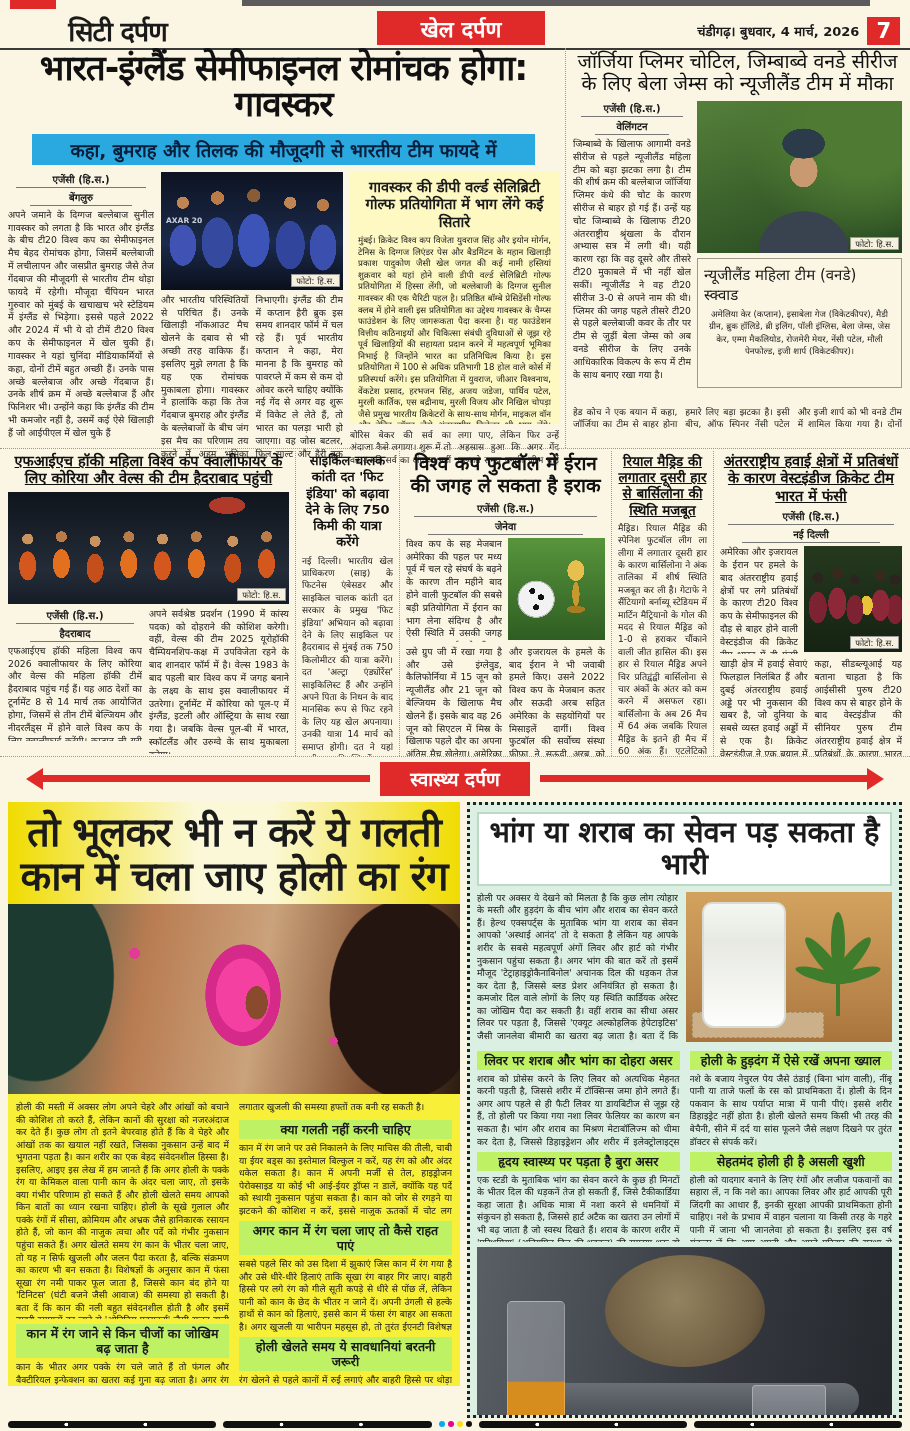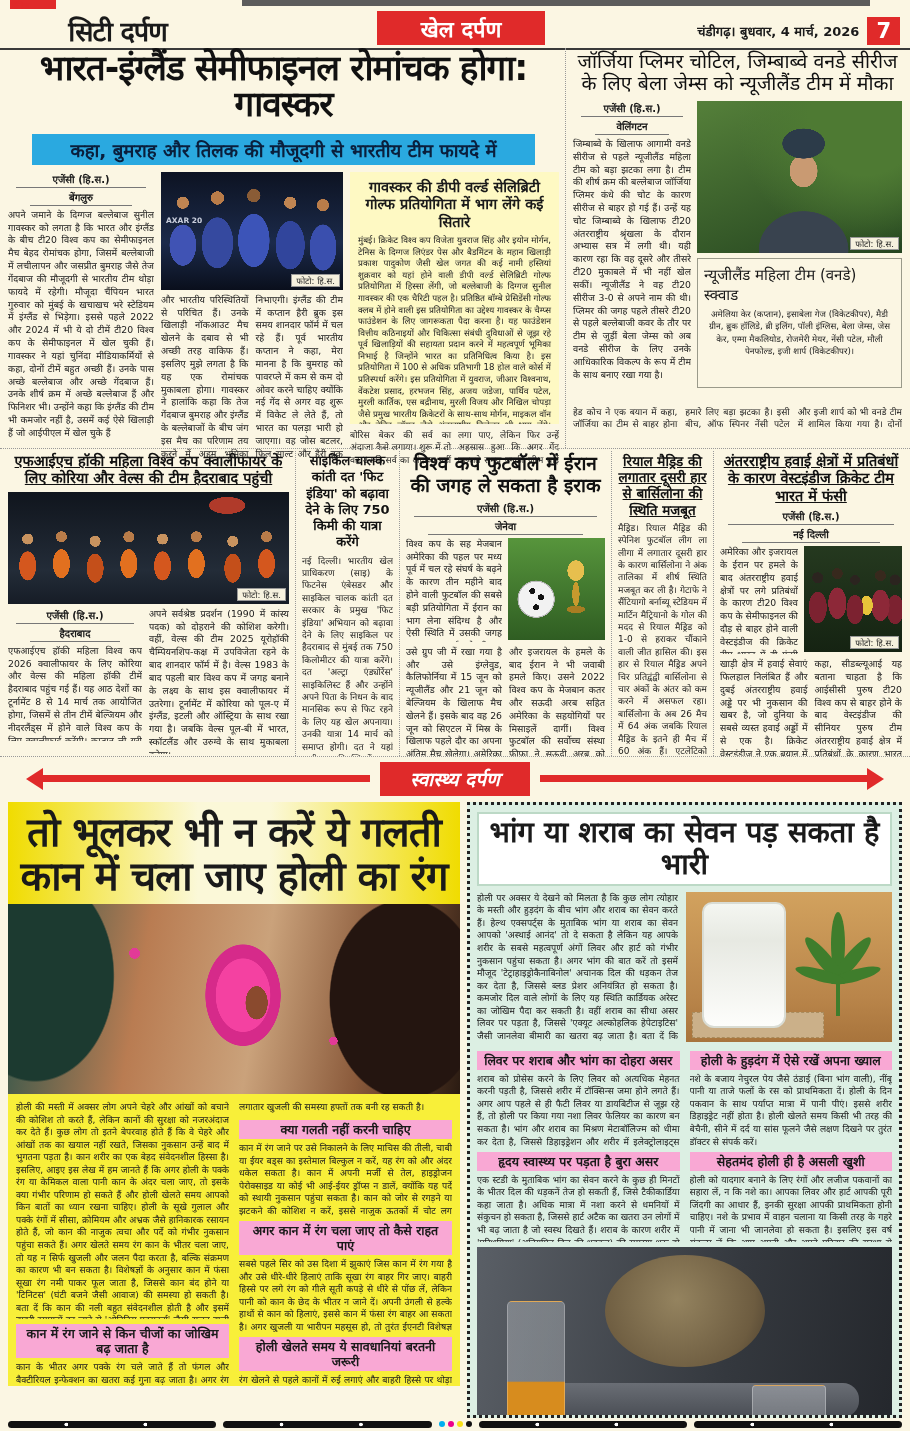--- a/index.html
+++ b/index.html
@@ -137,41 +137,41 @@
 
   
   .health{top:756px;height:44px;display:flex;align-items:center;padding:0 14px;box-sizing:border-box;border-top:1px dotted #999;}
   .h-arrow{flex:1;height:7px;background:#e02a2a;position:relative;}
   .h-arrow.l{margin-left:18px;}
   .h-arrow.r{margin-right:18px;}
   .h-arrow.l::before{content:"";position:absolute;left:-17px;top:-7.5px;
     border:11px solid transparent;border-right:17px solid #e02a2a;}
   .h-arrow.r::after{content:"";position:absolute;right:-17px;top:-7.5px;
     border:11px solid transparent;border-left:17px solid #e02a2a;}
-  .health-title{background:#e02a2a;color:#fff;font-size:19px;font-weight:800;padding:4px 30px;margin:0 10px;font-style:italic;}
+  .health-title{background:#e02a2a;color:#fff;font-size:19px;font-weight:800;padding:4px 30px;margin:0 10px;}
 
   
   .bottom{top:800px;height:618px;display:flex;gap:7px;padding:2px 8px 0;box-sizing:border-box;}
   .ear{width:452px;box-sizing:border-box;overflow:hidden;}
   .ear-head{background:linear-gradient(90deg,#f0dc00 0%,#fbf8d8 42% 58%,#f0dc00 100%);
             text-align:center;padding:8px 2px 6px;}
   .ear-h{font-size:40px;font-weight:800;line-height:1.1;letter-spacing:-1px;}
   .photo-ear{height:190px;
     background:
       radial-gradient(9px 9px at 28% 26%, #e23a97 60%, transparent 61%),
       radial-gradient(7px 7px at 72% 72%, #e23a97 60%, transparent 61%),
       radial-gradient(20px 30px at 55% 52%, #8a4a2e 0 55%, transparent 56%),
       radial-gradient(52px 70px at 52% 48%, #f441a1 0 52%, #d62a8a 53% 72%, transparent 73%),
       radial-gradient(130px 170px at 88% 50%, #241510 0 58%, transparent 59%),
       radial-gradient(150px 200px at 6% 38%, #1c3a30 0 52%, transparent 53%),
       linear-gradient(100deg,#2a544a 0%,#b97c52 30%,#caa27b 55%,#8a5a3b 78%,#2a1b12 100%);}
   .ear-body{background:#f8ef39;padding:7px 8px;height:292px;box-sizing:border-box;overflow:hidden;
             display:grid;grid-template-columns:1fr 1fr;gap:10px;}
   .ear-body .bodytxt{font-size:9.1px;}
-  .ssub{background:#f9a8d4;font-weight:800;text-align:center;font-size:12.5px;padding:2px 4px;margin:5px 0 3px;line-height:1.2;}
+  .ssub{background:#bef264;font-weight:800;text-align:center;font-size:12.5px;padding:2px 4px;margin:5px 0 3px;line-height:1.2;}
 
   .bhang{flex:1;border:3px dotted #222;background:#dcefe3;padding:7px;box-sizing:border-box;overflow:hidden;}
   .bhang-h{background:#fff;border:2px solid #bcd9c6;text-align:center;font-size:29px;font-weight:800;
            padding:3px 2px;margin-bottom:6px;line-height:1.1;}
   .bhang-row{display:grid;grid-template-columns:1fr 206px;gap:8px;height:150px;overflow:hidden;margin-bottom:4px;}
   .photo-bhang{position:relative;overflow:hidden;background:linear-gradient(180deg,#d2a25e,#b9854a 70%,#a8743c);}
   .jar{position:absolute;left:16px;top:10px;width:84px;height:126px;border-radius:10px 10px 12px 12px;
        background:linear-gradient(180deg,#f4f6f1,#e7e9e2 30%,#fdfdfb);border:2px solid #d9dcd4;box-sizing:border-box;}
   .mat{position:absolute;left:6px;bottom:4px;width:130px;height:24px;background:#cbb089;border:1px dashed #a98c5e;}
   .leafsvg{position:absolute;right:2px;top:18px;}

